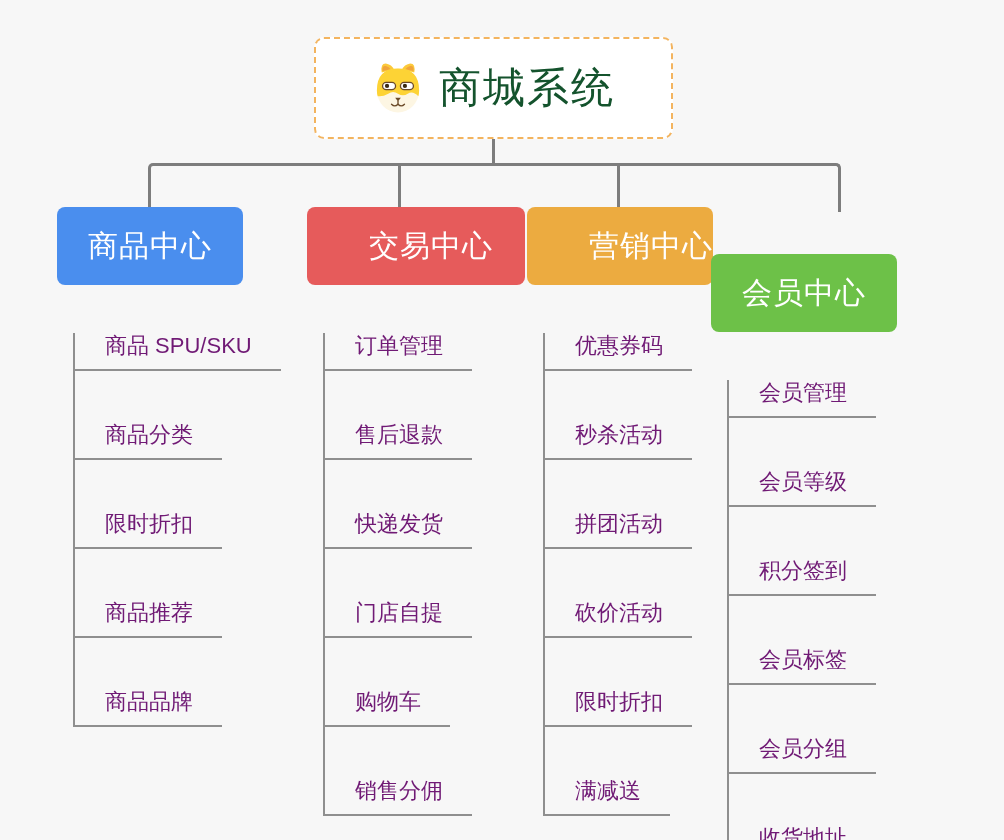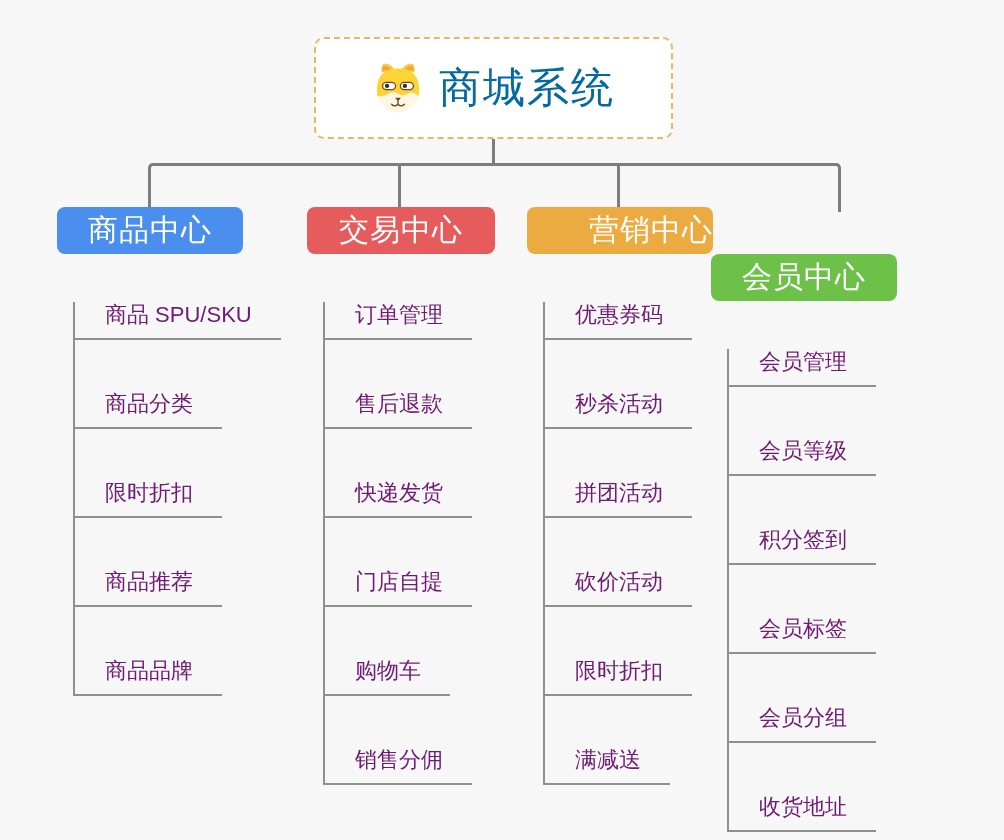--- a/index.html
+++ b/index.html
@@ -32,33 +32,33 @@
   .root-node{
     position:absolute;left:314px;top:37px;width:359px;height:102px;
     background:#ffffff;
     border:2px dashed #f3b45f;
     border-radius:10px;
     box-sizing:border-box;
     display:flex;align-items:center;justify-content:center;gap:15px;
     cursor:pointer;
   }
   .root-title{
-    font-size:42px;letter-spacing:2px;color:#0369a1;line-height:1;
+    font-size:42px;letter-spacing:2px;color:#14532d;line-height:1;
   }
   .dog-icon{width:52px;height:54px;flex:0 0 auto;}
 
   
   .branch{position:absolute;top:207px;}
   .branch-0{left:57px;}
   .branch-1{left:307px;}
   .branch-2{left:527px;}
   .branch-3{left:711px;margin-top:47px;}
 
   .branch-box{
-    height:47px;border-radius:8px;
+    height:78px;border-radius:8px;
     display:flex;align-items:center;justify-content:center;
     color:#ffffff;font-size:30px;letter-spacing:1px;
     cursor:pointer;
   }
   .branch-0 .branch-box{width:186px;}
   .branch-1 .branch-box{width:188px;}
   .branch-2 .branch-box{width:186px;justify-content:flex-end;}
   .branch-3 .branch-box{width:186px;}
 
   .items{
@@ -118,21 +118,21 @@
     <div class="items">
       <div class="item">商品 SPU/SKU</div>
       <div class="item">商品分类</div>
       <div class="item">限时折扣</div>
       <div class="item">商品推荐</div>
       <div class="item">商品品牌</div>
     </div>
   </div>
 
   <div class="branch branch-1">
-    <div class="branch-box" style="background-color: rgb(230, 91, 91);">
+    <div class="branch-box" style="background-color: rgb(230, 91, 91); padding-left: 30px;">
       <span>交易中心</span>
     </div>
     <div class="items">
       <div class="item">订单管理</div>
       <div class="item">售后退款</div>
       <div class="item">快递发货</div>
       <div class="item">门店自提</div>
       <div class="item">购物车</div>
       <div class="item">销售分佣</div>
     </div>

